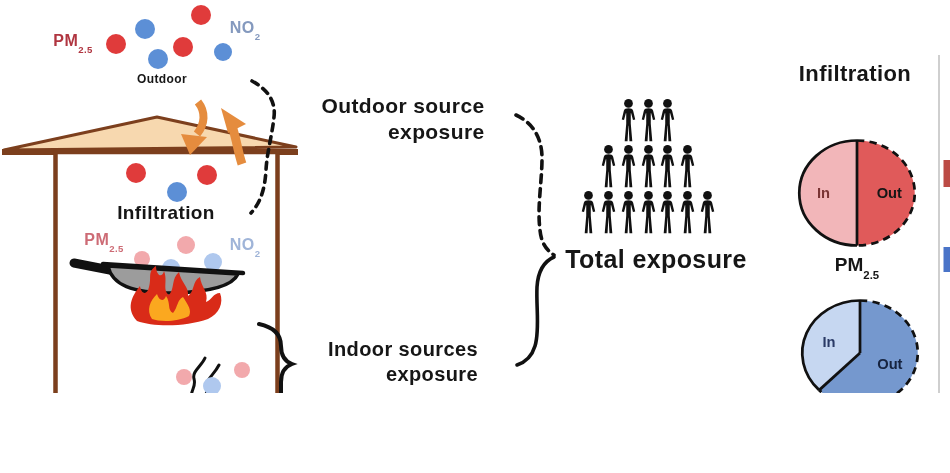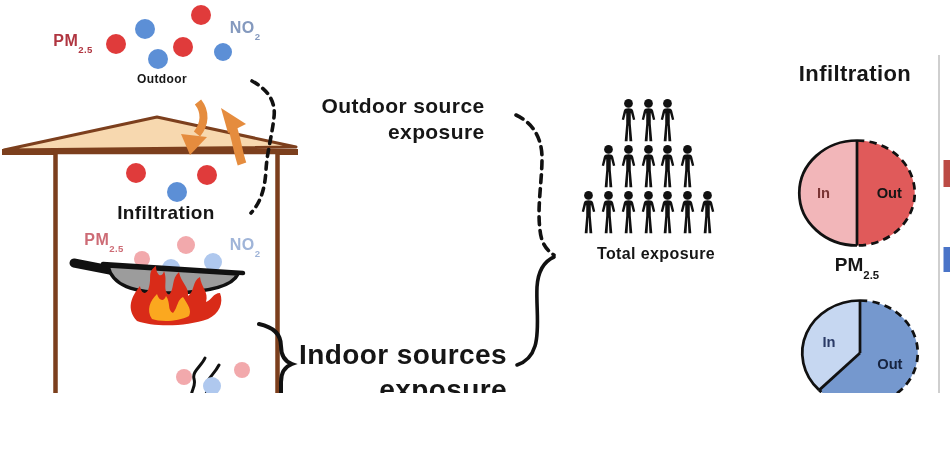--- a/index.html
+++ b/index.html
@@ -121,21 +121,21 @@
     <span>PM</span><sub>2.5</sub>
   </div>
   <div class="lbl" style="left:245px;top:235px;font-size:16px;color:#9FB4D8">
     <span>NO</span><sub>2</sub>
   </div>
 
   <div class="lbl two-line" style="left:403px;top:93px;font-size:21px">
     <div>Outdoor source</div>
     <div>exposure</div>
   </div>
-  <div class="lbl two-line" style="left:403px;top:337px;font-size:28px">
+  <div class="lbl two-line" style="left:403px;top:337px;font-size:20px">
     <div>Indoor sources</div>
     <div>exposure</div>
   </div>
 
   <div class="people" style="left:575px;top:98px;width:146px">
       <div class="people-row">
         <svg class="person" viewBox="0 0 20 46">
           <circle cx="10" cy="5" r="4.6" fill="#111"></circle>
           <path fill="#111" d="M10 10.2 C7.3 10.2 5.7 11 5.1 12.8 L2.9 21.9 L5.3 22.6 L7.2 15.3 L7.6 15.3 L7.6 26.5 L6 44.8 L9 44.8 L9.9 28.6 L10.1 28.6 L11 44.8 L14 44.8 L12.4 26.5 L12.4 15.3 L12.8 15.3 L14.7 22.6 L17.1 21.9 L14.9 12.8 C14.3 11 12.7 10.2 10 10.2 Z"></path>
         </svg>
@@ -194,21 +194,21 @@
         <svg class="person" viewBox="0 0 20 46">
           <circle cx="10" cy="5" r="4.6" fill="#111"></circle>
           <path fill="#111" d="M10 10.2 C7.3 10.2 5.7 11 5.1 12.8 L2.9 21.9 L5.3 22.6 L7.2 15.3 L7.6 15.3 L7.6 26.5 L6 44.8 L9 44.8 L9.9 28.6 L10.1 28.6 L11 44.8 L14 44.8 L12.4 26.5 L12.4 15.3 L12.8 15.3 L14.7 22.6 L17.1 21.9 L14.9 12.8 C14.3 11 12.7 10.2 10 10.2 Z"></path>
         </svg>
         <svg class="person" viewBox="0 0 20 46">
           <circle cx="10" cy="5" r="4.6" fill="#111"></circle>
           <path fill="#111" d="M10 10.2 C7.3 10.2 5.7 11 5.1 12.8 L2.9 21.9 L5.3 22.6 L7.2 15.3 L7.6 15.3 L7.6 26.5 L6 44.8 L9 44.8 L9.9 28.6 L10.1 28.6 L11 44.8 L14 44.8 L12.4 26.5 L12.4 15.3 L12.8 15.3 L14.7 22.6 L17.1 21.9 L14.9 12.8 C14.3 11 12.7 10.2 10 10.2 Z"></path>
         </svg>
       </div>
     </div>
-  <div class="lbl" style="left:656px;top:244px;font-size:16px">Total exposure</div>
+  <div class="lbl" style="left:656px;top:244px;font-size:25px">Total exposure</div>
 
   <div class="lbl" style="left:855px;top:60px;font-size:22px">Infiltration</div>
 
   <div class="pie-block" style="left:794px;top:134px">
     <svg viewBox="0 0 120 112" width="126" height="118">
         <path d="M60,56 L60,6 A55,50 0 0 0 59.99999999999999,106 Z" fill="#F2B6B9"></path>
         <path d="M60,56 L60,6 A55,50 0 0 1 59.99999999999999,106 Z" fill="#E05A5A"></path>
         <path d="M60,6 A55,50 0 0 0 59.99999999999999,106" fill="none" stroke="#111" stroke-width="2.6"></path>
         <path d="M60,6 A55,50 0 0 1 59.99999999999999,106" fill="none" stroke="#111" stroke-width="2.6" stroke-dasharray="7,5"></path>
         <line x1="60" y1="56" x2="60" y2="6" stroke="#111" stroke-width="2.6"></line>

